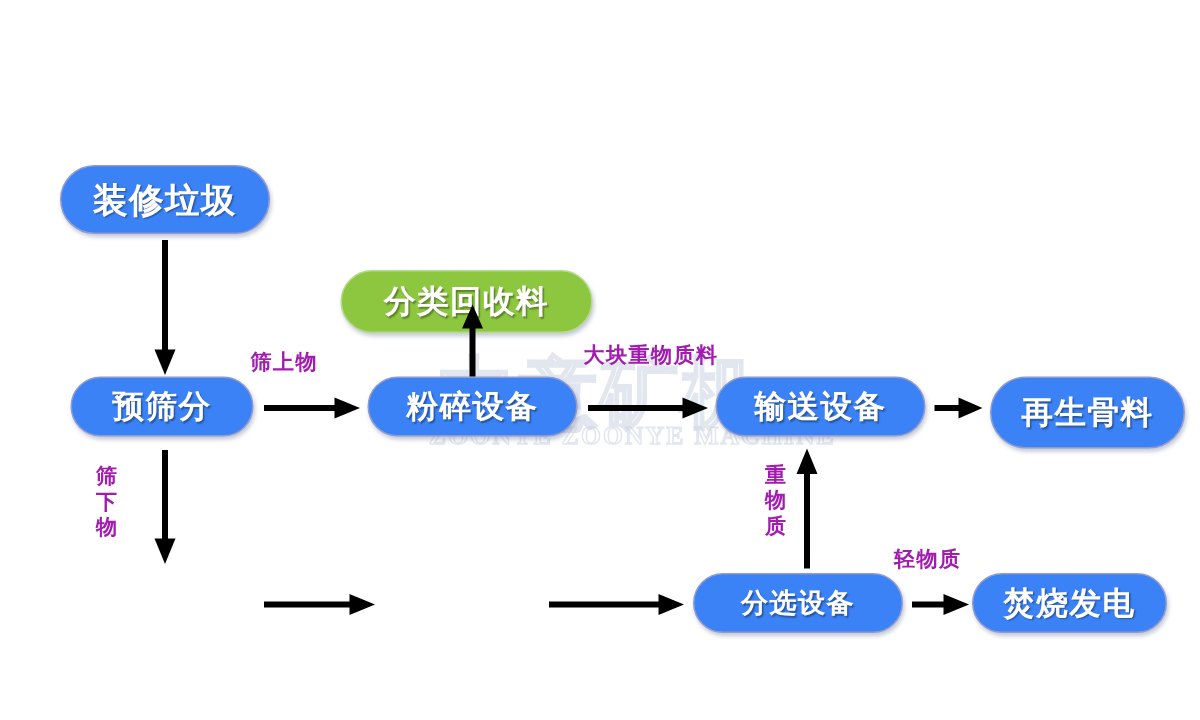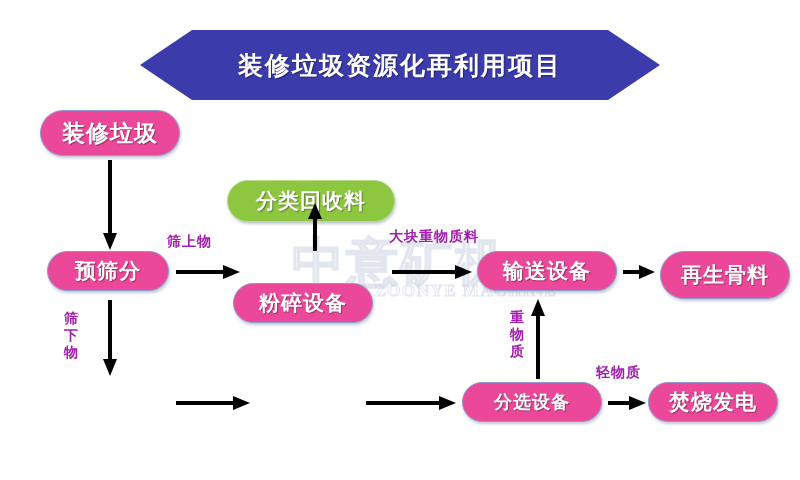--- a/index.html
+++ b/index.html
@@ -65,21 +65,21 @@
     display:flex;align-items:center;justify-content:center;
     border-radius:999px;
     color:#ffffff;
     font-weight:bold;
     letter-spacing:1px;
     text-shadow:1px 1px 1px rgba(0,0,0,.35);
     font-family:"DejaVu Sans","Liberation Sans",sans-serif;
     box-shadow:1px 2px 3px rgba(120,130,160,.45);
   }
   .node.blue{
-    background:#ec4899;
+    background:#3b82f6;
     border:1.5px solid #8f9ad0;
   }
   .node.green{
     background:#8dc63f;
     border:1.5px solid #b6d98a;
     margin-top:20px;
   }
 
   
   .arrow{position:absolute;}
@@ -103,37 +103,34 @@
   }
 </style>
 </head>
 <body>
 
 <div id="canvas">
 
   <div class="watermark" id="wm-cn">中意矿机</div>
   <div class="watermark" id="wm-en">ZOONYE ZOONYE MACHINE</div>
 
-  <div id="banner">
-    <span class="btext">装修垃圾资源化再利用项目</span>
-  </div>
 
   <div class="node blue" style="left:40px;top:110px;width:140px;height:46px;font-size:23px;">
     <span>装修垃圾</span>
   </div>
 
   <div class="node blue" style="left:47px;top:251px;width:122px;height:40px;font-size:21px;">
     <span>预筛分</span>
   </div>
 
   <div class="node green" style="left:227px;top:160px;width:168px;height:42px;font-size:21px;">
     <span>分类回收料</span>
   </div>
 
-  <div class="node blue" style="left:233px;top:251px;width:140px;height:40px;font-size:21px;margin-top:32px;">
+  <div class="node blue" style="left:245px;top:251px;width:140px;height:40px;font-size:21px;">
     <span>粉碎设备</span>
   </div>
 
   <div class="node blue" style="left:477px;top:251px;width:140px;height:40px;font-size:21px;">
     <span>输送设备</span>
   </div>
 
   <div class="node blue" style="left:660px;top:251px;width:130px;height:48px;font-size:21px;">
     <span>再生骨料</span>
   </div>

